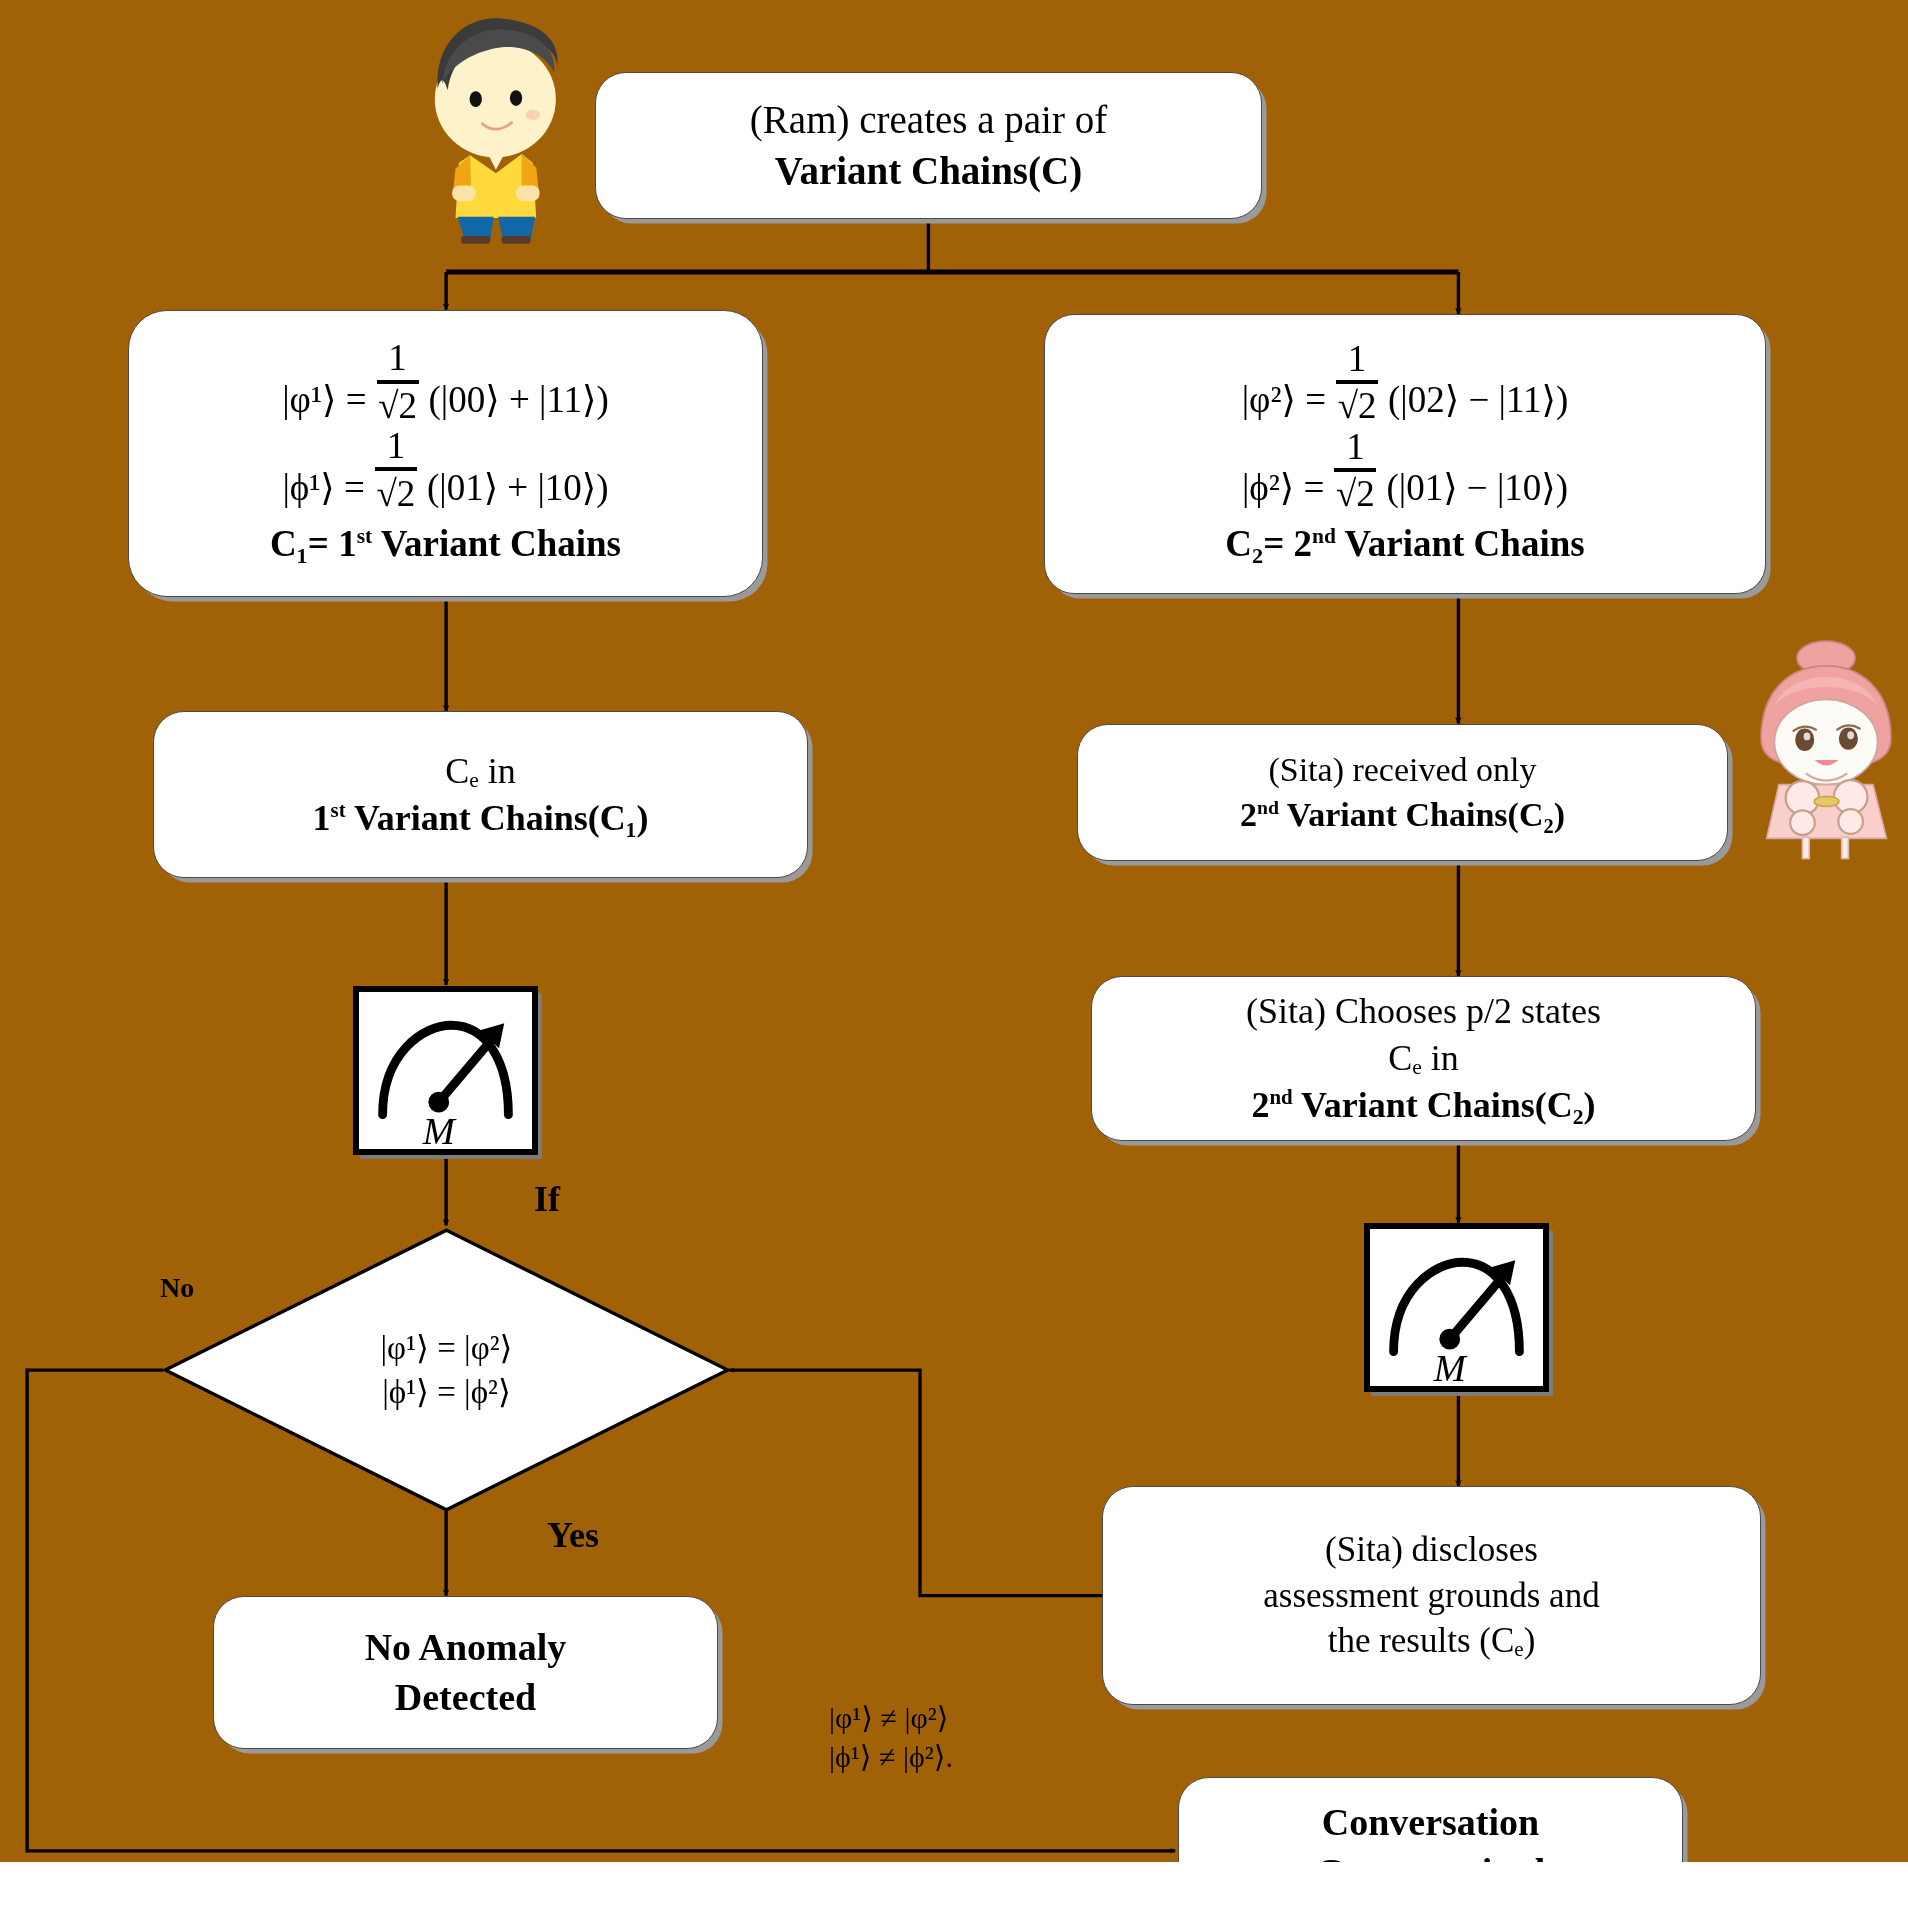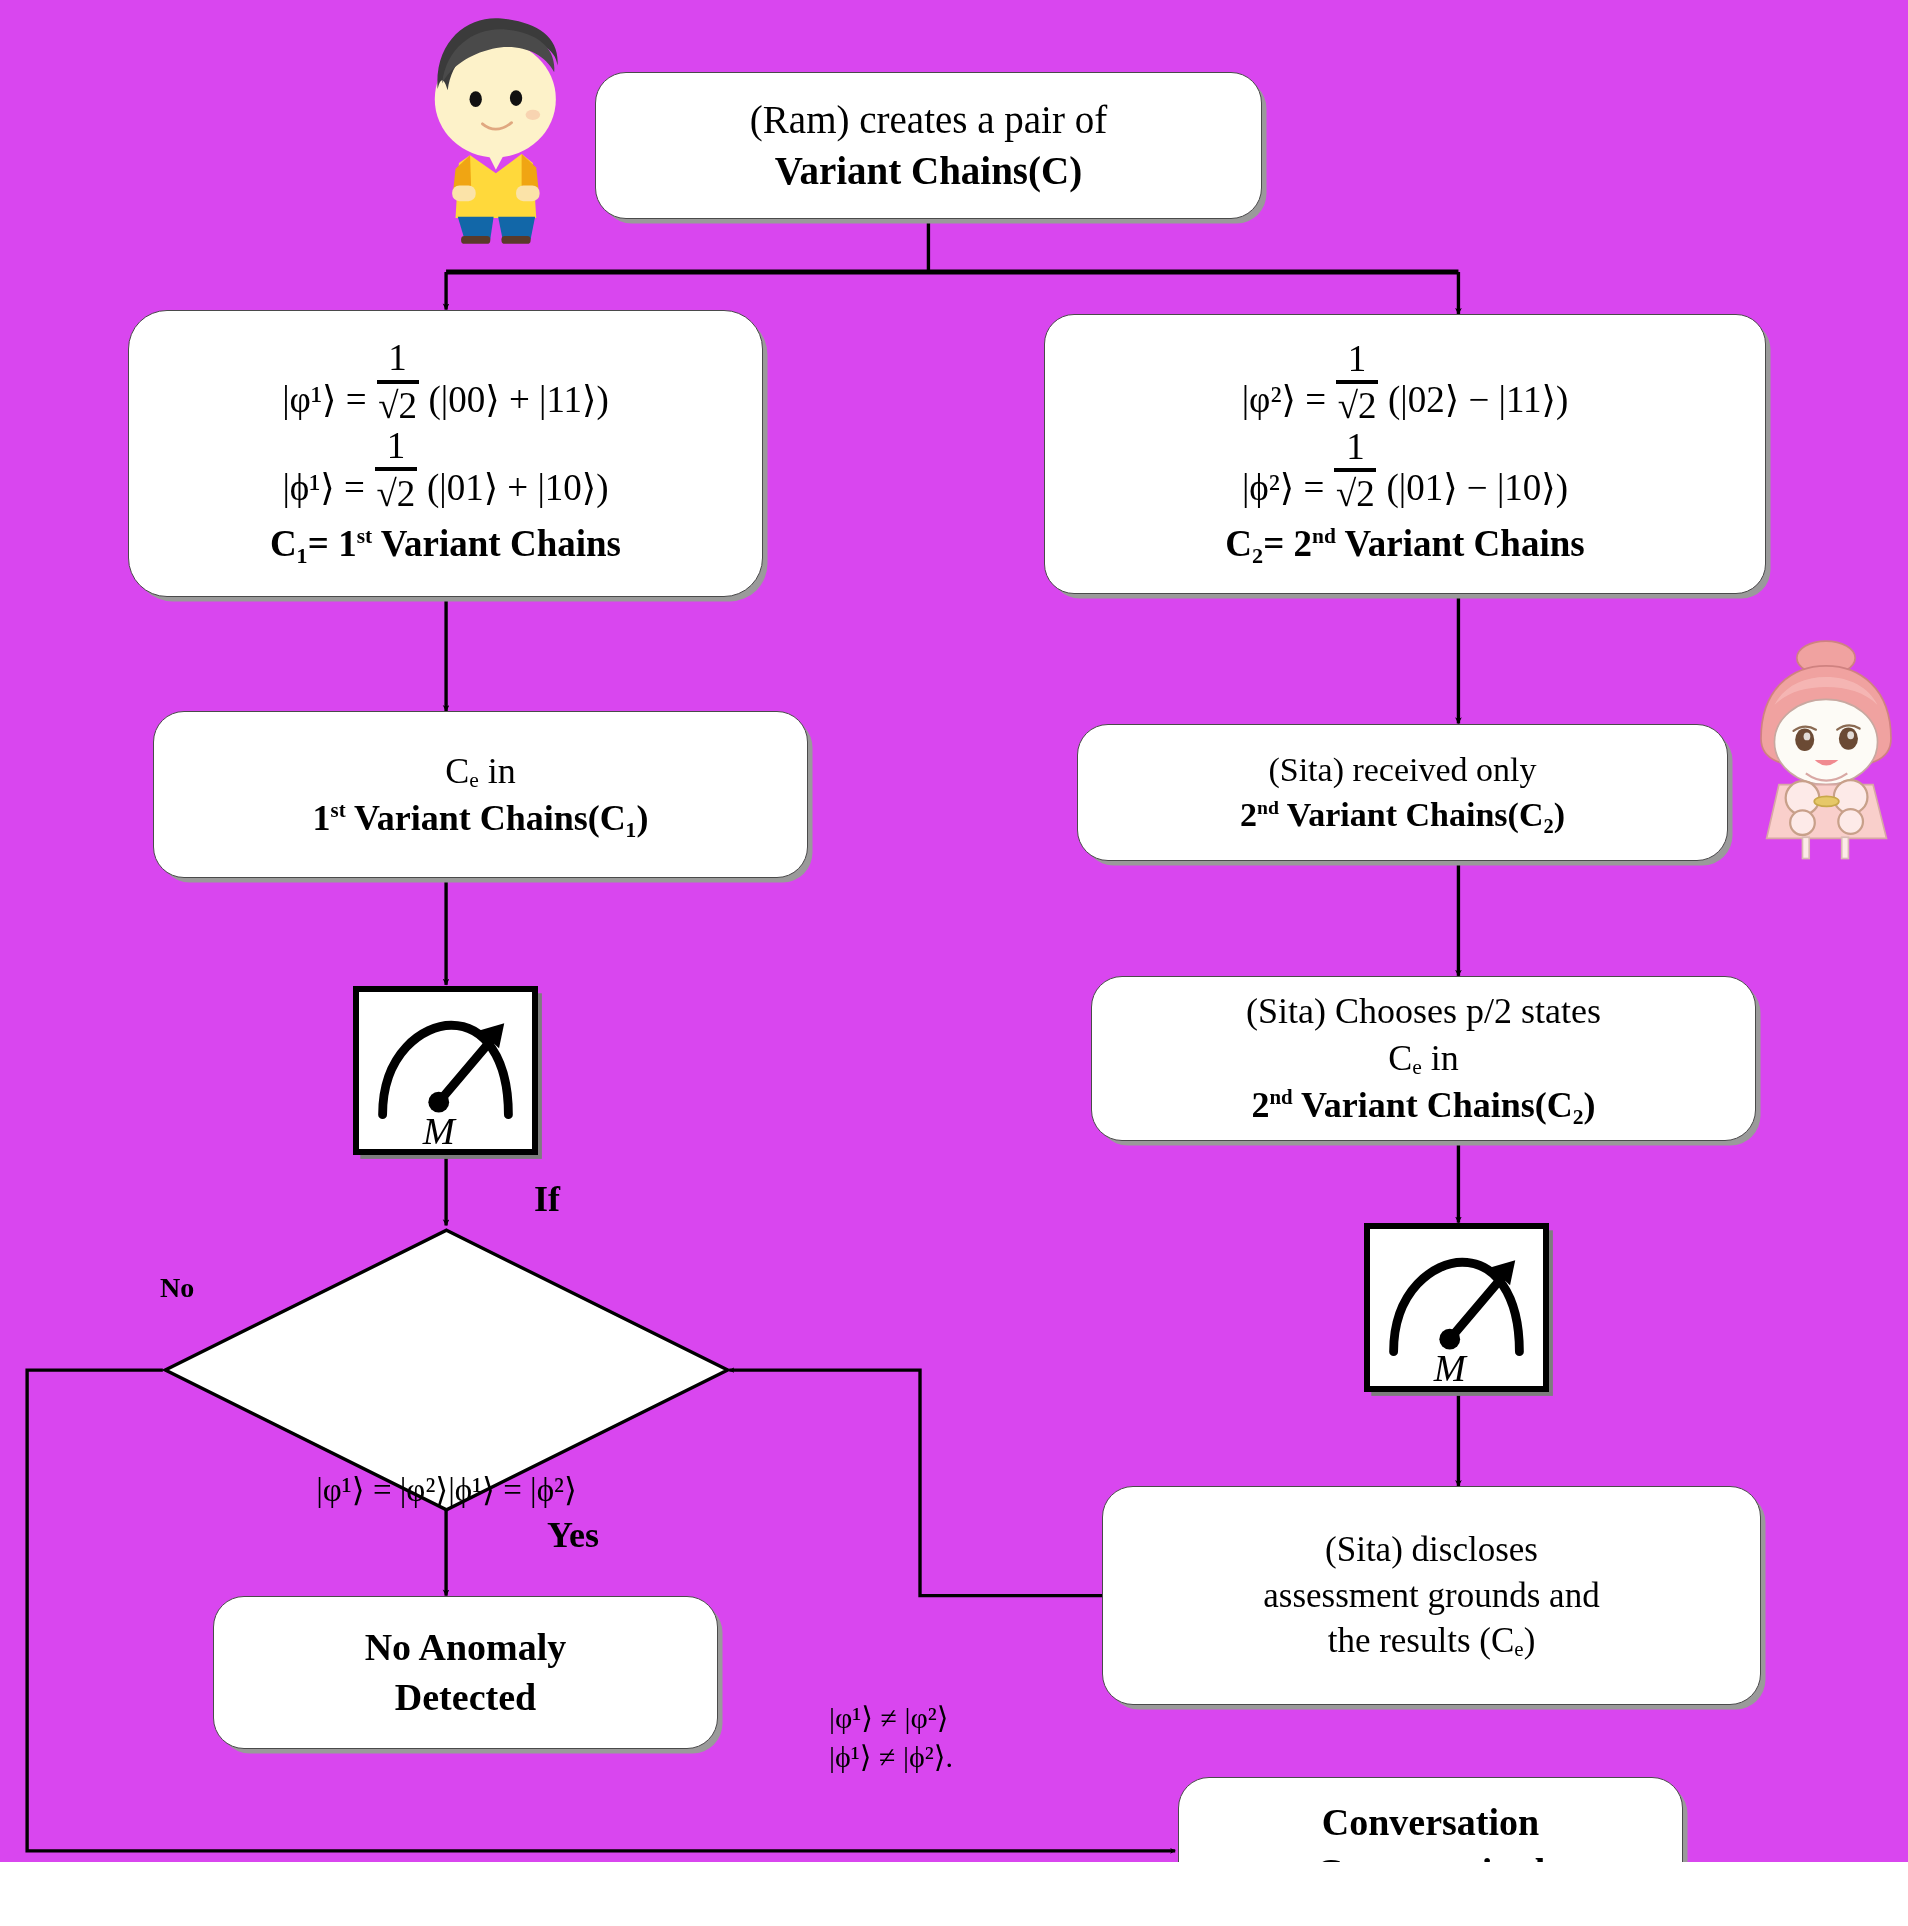--- a/index.html
+++ b/index.html
@@ -1,17 +1,17 @@
 <!DOCTYPE html>
 <html style="font-size:9px"><head>
 <meta charset="utf-8">
 <style>
   html,body{margin:0;padding:0;background:#ffffff;}
   body{font-family:"Liberation Serif",serif;}
-  #stage{position:relative;width:1909px;height:1862px;background:#d946ef;overflow:hidden;}
+  #stage{position:relative;width:1909px;height:1862px;background:#a16207;overflow:hidden;}
 
   
   .box{
     position:absolute;
     box-sizing:border-box;
     background:#fff;
     border:1.7px solid #4a4a4a;
     border-radius:31px;
     display:flex;
     align-items:center;
@@ -43,21 +43,21 @@
     border:6.2px solid #000;
     box-shadow:5.6px 5.6px 0 -1.7px #7d7d7d;
   }
   .mbox svg{display:block;width:100%;height:100%;}
 
   
   .diamond{position:absolute;}
   .diamond svg{display:block;width:100%;height:100%;overflow:visible;}
   .dlabel{
     position:absolute;left:0;top:0;width:100%;height:100%;
-    display:flex;flex-direction:row;align-items:flex-end;justify-content:center;
+    display:flex;flex-direction:column;align-items:center;justify-content:center;
     pointer-events:none;
   }
   .dlabel .ln{line-height:1.34;}
 
   
   .flabel{position:absolute;white-space:nowrap;color:#000;}
 
   
   .conn{position:absolute;left:0;top:0;width:1909px;height:1926px;pointer-events:none;overflow:visible;}
 

